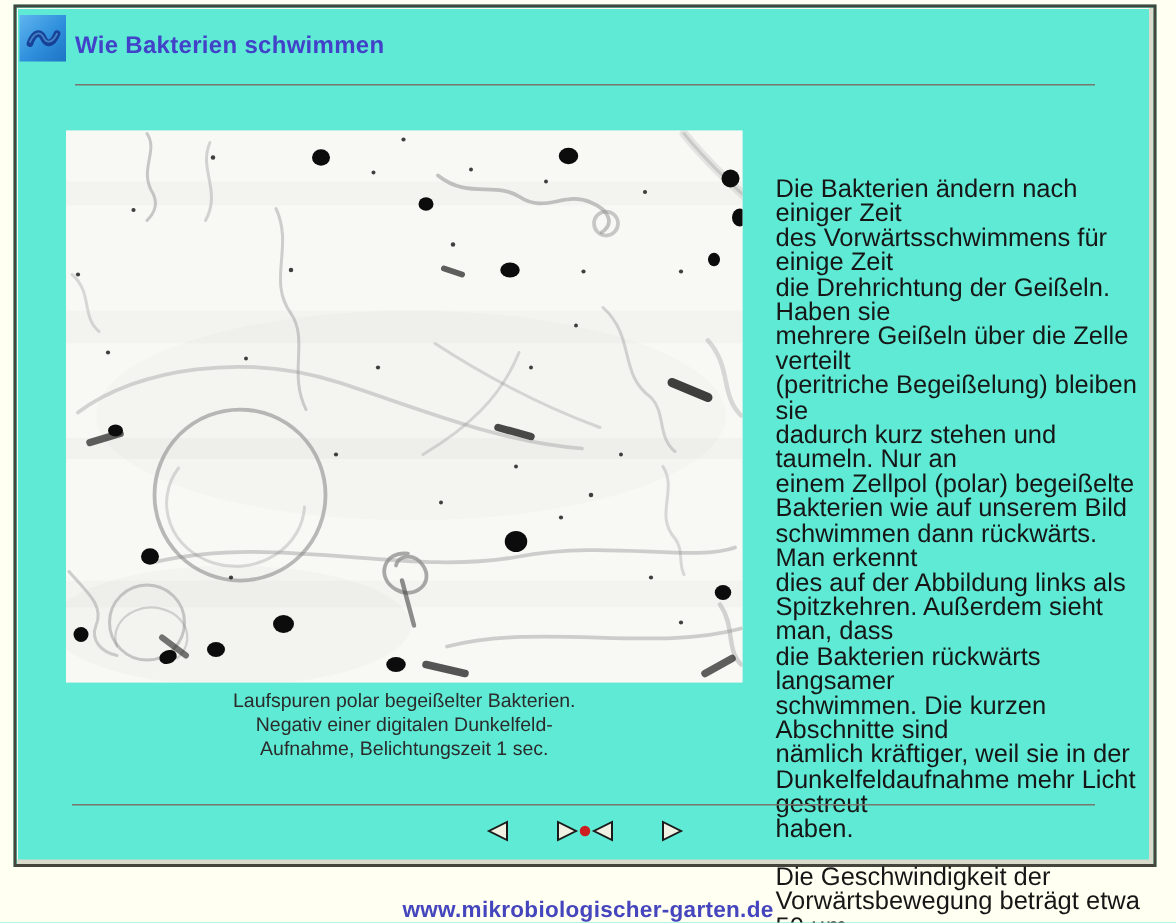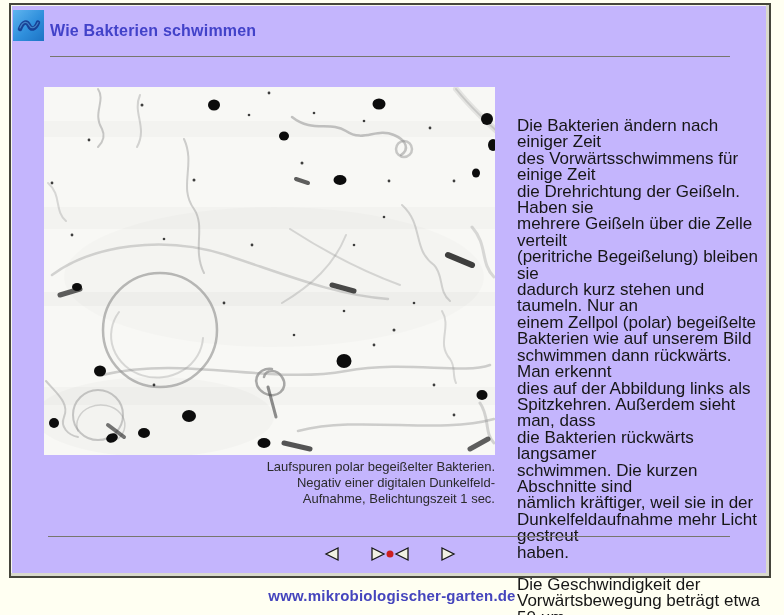--- a/index.html
+++ b/index.html
@@ -5,21 +5,21 @@
   html,body{margin:0;padding:0;}
   body{
     width:784px;height:615px;overflow:hidden;
     background:#fffff2;
     font-family:"Liberation Sans",sans-serif;
   }
   .page-box{
     box-sizing:border-box;
     margin:3px 0 0 9px;
     width:762px;height:575px;
-    background:#c4b5fd;
+    background:#5eead4;
     border:2px solid #45453b;
     box-shadow:inset -3px -3px 0 #d9d9cc, inset 1px 1px 0 #f7f7ec;
     position:relative;
     padding:5px 0 0 2px;
   }
   .header{display:flex;align-items:flex-end;}
   .app-icon{
     width:31px;height:31px;flex:0 0 31px;
     background:linear-gradient(135deg,#5fb5ef 0%,#2f8fdc 55%,#1d73c4 100%);
     position:relative;
@@ -40,34 +40,34 @@
   .figure-col{margin-left:31px;flex:0 0 451px;}
   .micrograph{
     width:451px;height:368px;
     background:#f8f8f5;
     line-height:0;
   }
   .caption{
     margin-top:4px;
     font-size:13px;line-height:16px;
     color:#2b2b2b;
-    text-align:right;
+    text-align:center;
     white-space:pre-line;
   }
   .text-col{
     margin-left:22px;width:258px;padding-top:31px;
     font-size:17px;line-height:16.4px;color:#161616;
   }
   .text-col p{margin:0 0 16px 0;white-space:pre-line;}
   .nav{
     position:absolute;left:0;right:0;bottom:14px;
     display:flex;justify-content:center;align-items:center;gap:30px;
   }
   .nav-btn{display:inline-block;line-height:0;cursor:pointer;}
-  .footer{width:784px;text-align:center;margin-top:9px;}
+  .footer{width:784px;text-align:center;margin-top:20px;}
   .site-link{
     font-size:15px;font-weight:bold;color:#4545bd;text-decoration:none;
     letter-spacing:0.2px;
   }
 </style>
 </head>
 <body>
 
 <div class="page-box">
 

